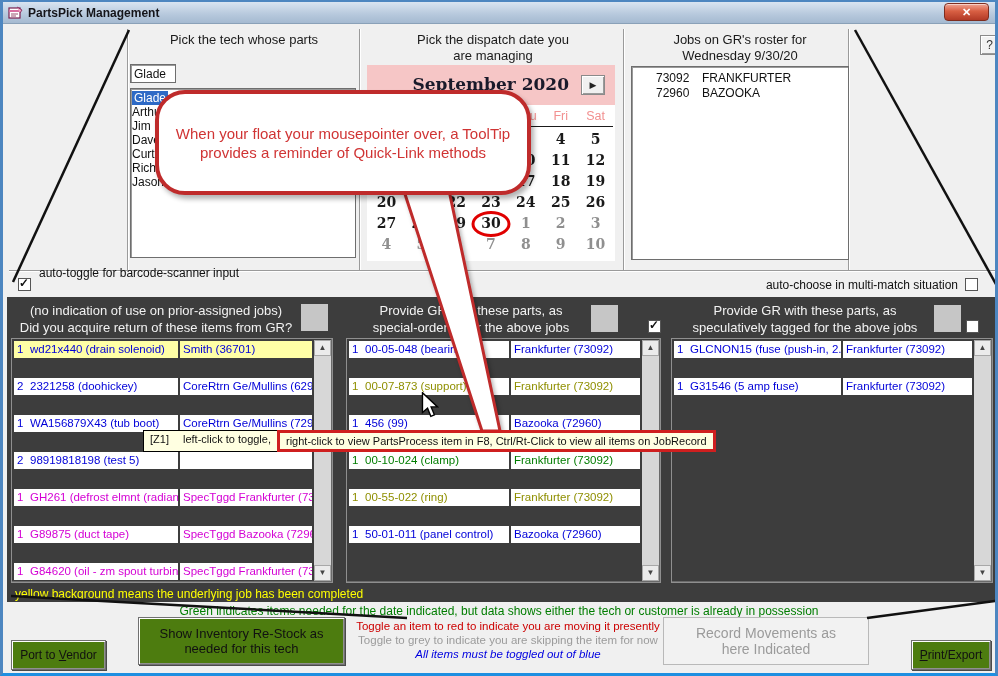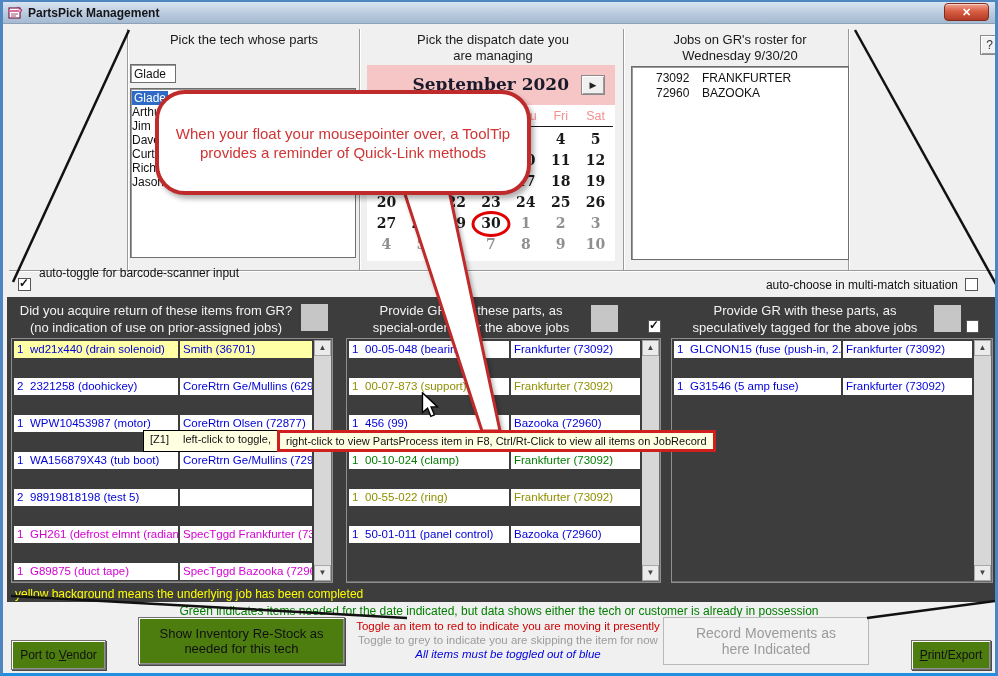--- a/index.html
+++ b/index.html
@@ -223,40 +223,36 @@
     </div>
 
   <span class="cb on" style="left:15px; top:276px;"></span>
   <span class="cb-label" style="left:36px; top:264px;">auto-toggle for barcode-scanner input</span>
   <span class="cb-label" style="left:700px; top:276px; width:255px; text-align:right;">auto-choose in multi-match situation</span>
   <span class="cb" style="left:962px; top:276px;"></span>
 
   <div class="dark"></div>
 
   <div class="p-header" style="left:10px; top:300px; width:286px;">
+    <div>(no indication of use on prior-assigned jobs)</div>
     <div>Did you acquire return of these items from GR?</div>
-    <div>(no indication of use on prior-assigned jobs)</div>
   </div>
   <div class="legend-sq" style="left:298px; top:302px;"></div>
   <div class="plist p1" style="left:8px; top:336px; width:322px; height:245px;">
     <div class="sbar">
       <div class="sarrow up">▲</div>
       <div class="sarrow dn">▼</div>
     </div>
   <div class="prow t-blue yl">
         <div class="pc pc1"><span class="qty">1</span><span class="pt">wd21x440 (drain solenoid)</span></div>
         <div class="pc pc2">Smith (36701)</div>
       </div>
       <div class="prow t-blue">
         <div class="pc pc1"><span class="qty">2</span><span class="pt">2321258 (doohickey)</span></div>
         <div class="pc pc2">CoreRtrn Ge/Mullins (6292</div>
-      </div>
-      <div class="prow t-blue">
-        <div class="pc pc1"><span class="qty">1</span><span class="pt">WPW10453987 (motor)</span></div>
-        <div class="pc pc2">CoreRtrn Olsen (72877)</div>
       </div>
       <div class="prow t-blue">
         <div class="pc pc1"><span class="qty">1</span><span class="pt">WA156879X43 (tub boot)</span></div>
         <div class="pc pc2">CoreRtrn Ge/Mullins (7292</div>
       </div>
       <div class="prow t-blue">
         <div class="pc pc1"><span class="qty">2</span><span class="pt">98919818198 (test 5)</span></div>
         <div class="pc pc2"></div>
       </div>
       <div class="prow t-magenta">

